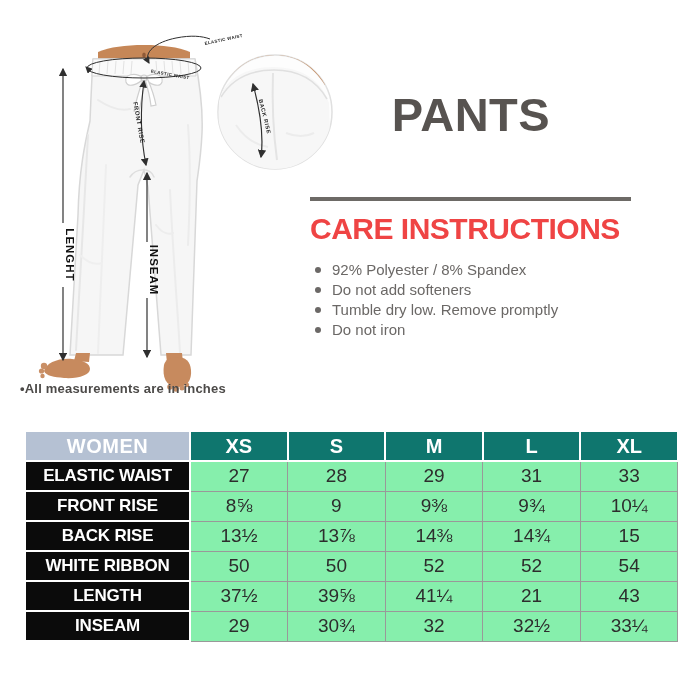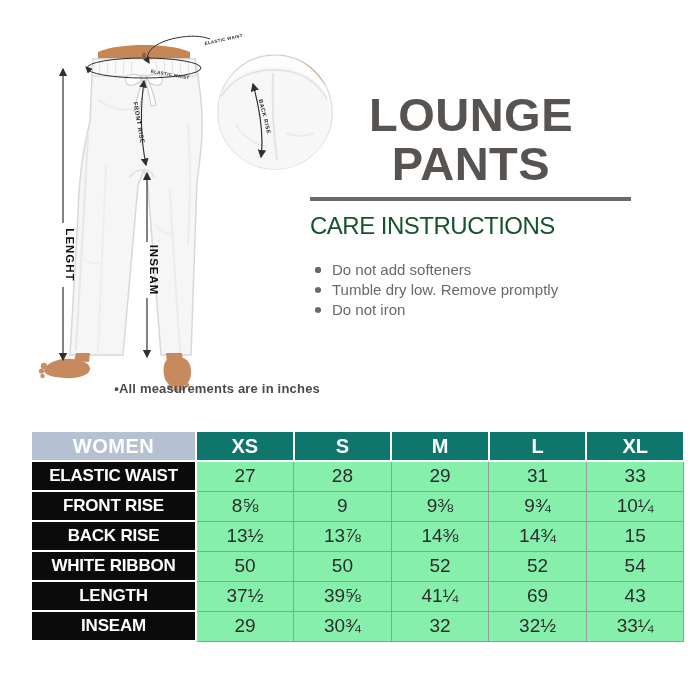--- a/index.html
+++ b/index.html
@@ -3,43 +3,43 @@
 <meta charset="utf-8">
 <style>
   html,body{margin:0;padding:0;}
   body{
     width:700px;height:700px;background:#ffffff;position:relative;overflow:hidden;
     font-family:"Liberation Sans", sans-serif;
   }
   
   .illus{position:absolute;left:10px;top:5px;width:330px;height:410px;}
   .measure-note{
-    position:absolute;left:20px;top:381px;width:300px;text-align:right;
+    position:absolute;left:20px;top:381px;width:300px;text-align:left;
     font-size:13px;font-weight:bold;color:#4c4a48;letter-spacing:.2px;
   }
   
   .title{
     position:absolute;left:308px;top:90px;width:326px;text-align:center;
     font-size:47px;line-height:49px;font-weight:800;color:#575350;letter-spacing:.5px;
   }
   .title-rule{position:absolute;left:310px;top:197px;width:321px;height:4px;background:#6d6a66;}
   .care-heading{
     position:absolute;left:310px;top:212px;width:340px;
-    font-size:24px;font-weight:400;color:#14532d;letter-spacing:-.5px;
+    font-size:30px;font-weight:700;color:#ef4444;letter-spacing:-.5px;
   }
   .care-list{position:absolute;left:315px;top:260px;margin:0;padding:0;list-style:none;}
   .care-list li{
     position:relative;padding-left:17px;font-size:15px;line-height:19.9px;color:#6b6866;
   }
   .care-list li .dot{
     position:absolute;left:0;top:7px;width:6px;height:6px;border-radius:50%;background:#6b6866;
   }
   
   table.size{
-    position:absolute;left:32px;top:432px;width:652px;
+    position:absolute;left:26px;top:432px;width:652px;
     border-collapse:collapse;table-layout:fixed;
   }
   table.size td,table.size th{padding:0;height:28px;text-align:center;vertical-align:middle;}
   th.women{
     background:#b5c1d3;color:#ffffff;font-size:20px;font-weight:bold;letter-spacing:.5px;
     border-right:2px solid #fff;border-bottom:2px solid #fff;
   }
   th.size-head{
     background:#0f766e;color:#ffffff;font-size:20px;font-weight:bold;
     border:2px solid #fff;border-top:none;
@@ -166,29 +166,28 @@
   <g>
     <path d="M137,237 L137,168" stroke="#2f2f2f" stroke-width="1.2" marker-end="url(#arr)"></path>
     <path d="M137,293 L137,352" stroke="#2f2f2f" stroke-width="1.2" marker-end="url(#arr)"></path>
     <text transform="translate(140,265) rotate(90)" text-anchor="middle" font-size="11.5" font-weight="bold" fill="#111111" letter-spacing="1">INSEAM</text>
   </g>
 </svg>
 
 <div class="measure-note">•All measurements are in inches</div>
 
 <div class="title">
-  <div>LOUNGE</div>
   <div>PANTS</div>
 </div>
 <div class="title-rule"></div>
 
 <div class="care-heading">CARE INSTRUCTIONS</div>
 
 <ul class="care-list">
-  <li><span class="dot"></span></li>
+  <li><span class="dot"></span><span>92% Polyester / 8% Spandex</span></li>
   <li><span class="dot"></span><span>Do not add softeners</span></li>
   <li><span class="dot"></span><span>Tumble dry low. Remove promptly</span></li>
   <li><span class="dot"></span><span>Do not iron</span></li>
 </ul>
 
 <table class="size">
   <colgroup>
     <col style="width:164px">
       <col style="width:97.6px">
       <col style="width:97.6px">
@@ -235,21 +234,21 @@
       <td class="val">50</td>
       <td class="val">52</td>
       <td class="val">52</td>
       <td class="val">54</td>
     </tr>
     <tr>
       <th class="row-head">LENGTH</th>
       <td class="val">37½</td>
       <td class="val">39⅝</td>
       <td class="val">41¼</td>
-      <td class="val">69</td>
+      <td class="val">21</td>
       <td class="val">43</td>
     </tr>
     <tr>
       <th class="row-head">INSEAM</th>
       <td class="val">29</td>
       <td class="val">30¾</td>
       <td class="val">32</td>
       <td class="val">32½</td>
       <td class="val">33¼</td>
     </tr>

